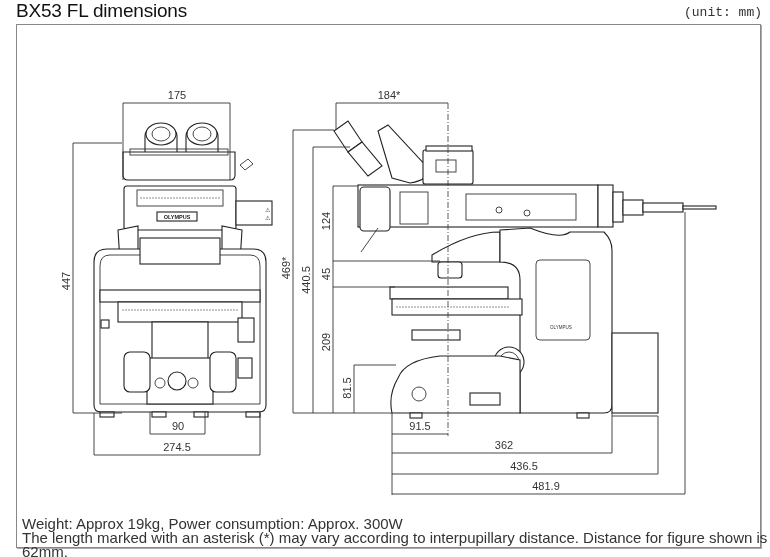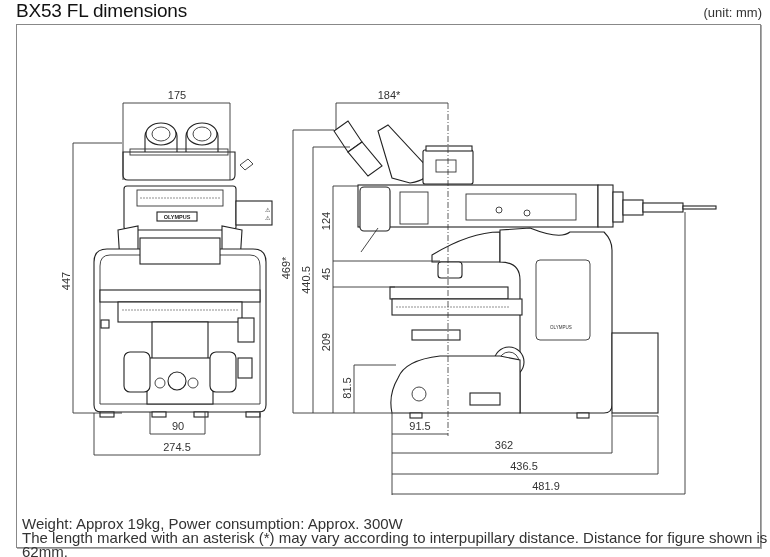--- a/index.html
+++ b/index.html
@@ -1,18 +1,18 @@
 <!DOCTYPE html>
 <html><head>
 <meta charset="utf-8">
 <style>
   html,body{margin:0;padding:0;background:#fff;}
   body{width:770px;height:557px;position:relative;overflow:hidden;font-family:"Liberation Sans",sans-serif;color:#222;}
   .title{position:absolute;left:16px;top:0px;font-size:19px;font-weight:normal;color:#111;letter-spacing:-0.2px;}
-  .unit{position:absolute;right:8px;top:5px;font-size:13px;color:#333;}
+  .unit{position:absolute;right:8px;top:5px;font-size:13px;color:#333;font-family:Liberation Mono, monospace;}
   .frame{position:absolute;left:16px;top:24px;width:745px;height:524px;border:1px solid #888;box-sizing:border-box;box-shadow:1px 1px 0 #aaa;}
   svg.drawing{position:absolute;left:0;top:0;}
   .dimtext{font-family:"Liberation Sans",sans-serif;font-size:11px;fill:#333;}
   .notes{position:absolute;left:22px;top:517px;font-size:15px;line-height:14px;color:#333;}
   .ln{stroke:#333;stroke-width:0.9;fill:none;}
   .lnk{stroke:#222;stroke-width:1.1;fill:#fff;}
   .thin{stroke:#444;stroke-width:0.6;fill:none;}
   .dash{stroke:#333;stroke-width:0.8;stroke-dasharray:6 2 1 2;fill:none;}
 </style>
 </head>

